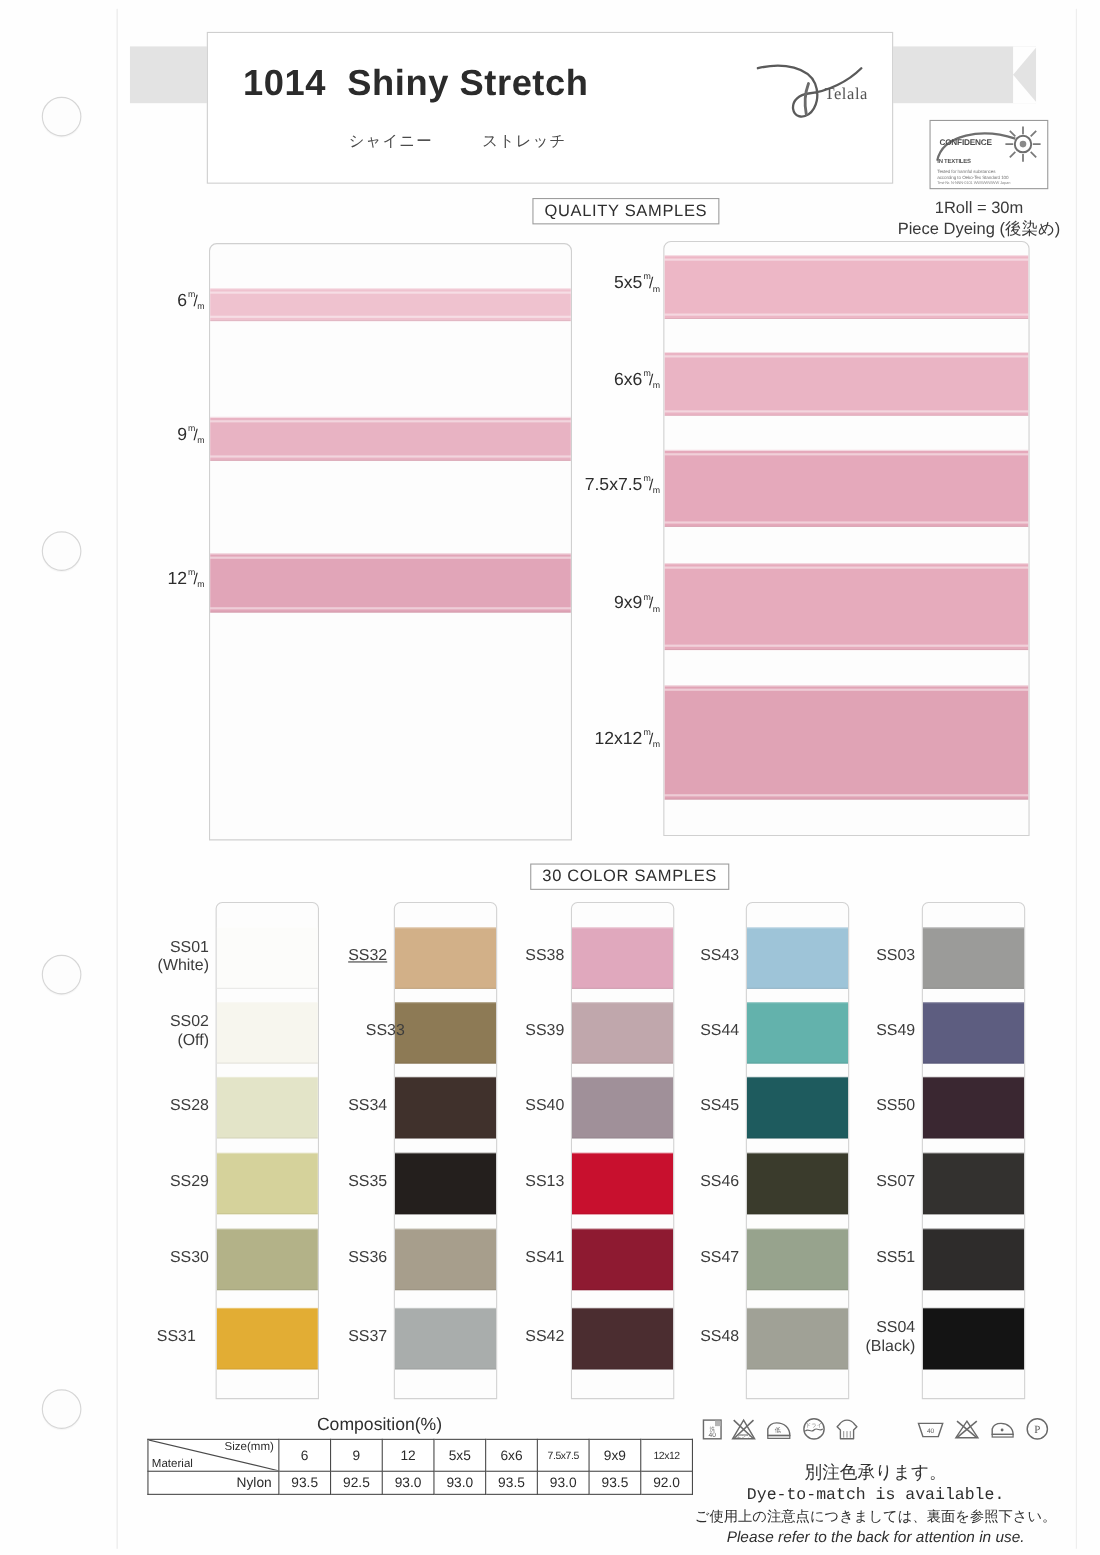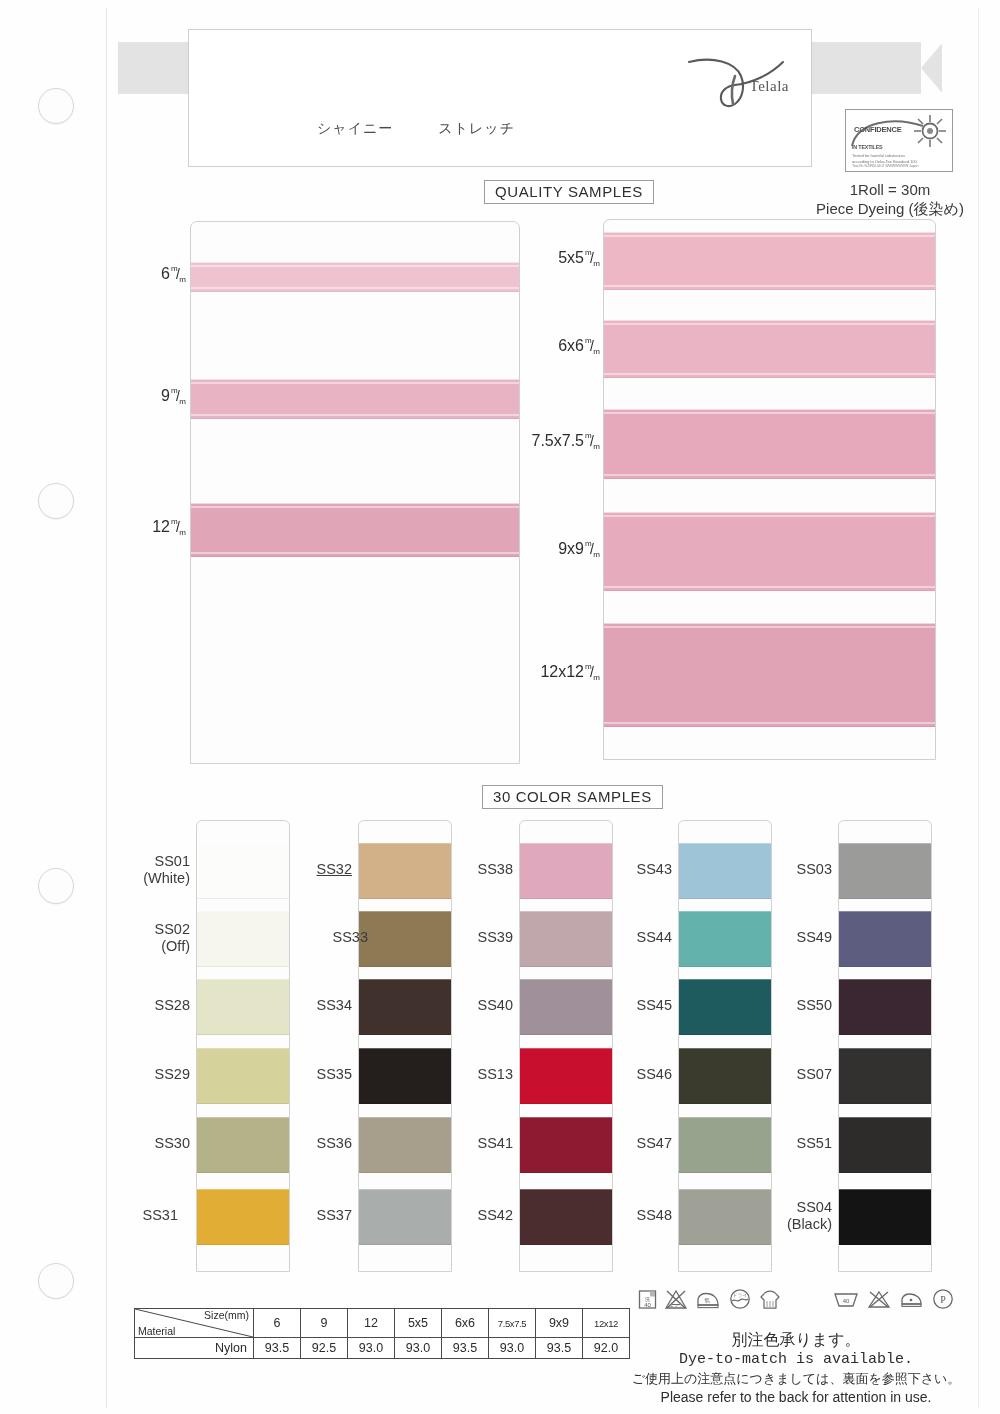--- a/index.html
+++ b/index.html
@@ -305,39 +305,40 @@
   .note-block {
     position: absolute;
     left: 600px; top: 1330px;
     width: 392px;
     text-align: center;
     color: #2e2e2e;
   }
   .note-jp1 { font-size: 16px; line-height: 20px; }
   .note-en1 { font-size: 15px; line-height: 19px; font-family: Liberation Mono, monospace; }
   .note-jp2 { font-size: 13px; line-height: 18px; margin-top: 1px; }
-  .note-en2 { font-size: 14px; line-height: 18px; }
+  .note-en2 { font-size: 14px; line-height: 18px; font-style: italic; }
 </style>
 </head>
 <body>
 
 <div id="page">
 
   <div class="page-border-left"></div>
   <div class="page-border-right"></div>
   <div id="punch-holes">
       <div class="punch-hole" style="top: 88px;"></div>
       <div class="punch-hole" style="top: 483px;"></div>
       <div class="punch-hole" style="top: 868px;"></div>
       <div class="punch-hole" style="top: 1263px;"></div>
     </div>
 
   <div class="header-ribbon"></div>
 
   <div class="title-card">
+    <div class="title-main"><span>1014</span>  <span>Shiny Stretch</span></div>
     <div class="title-kana">シャイニー　　　ストレッチ</div>
 
     <svg class="brand-mark" viewBox="0 0 110 62">
       <path d="M6 10 C 30 4, 52 10, 58 24 C 62 34, 60 46, 52 52 C 46 56, 39 54, 38 47 C 37 39, 44 34, 52 33 C 70 31, 88 22, 100 10" fill="none" stroke="#5a5a5a" stroke-width="2.1" stroke-linecap="round"></path>
       <path d="M52 24 C 49 32, 48 42, 50 52" fill="none" stroke="#6b6b6b" stroke-width="2.6" stroke-linecap="round"></path>
     </svg>
     <div class="brand-name">Telala</div>
   </div>
 
   <div class="oeko-box">
@@ -531,20 +532,21 @@
       </div>
       <div class="clabel" style="left: 754px; width: 78px; top: 1135px;">
         <div>SS51</div>
       </div>
       <div class="clabel" style="left: 754px; width: 78px; top: 1199px;">
         <div>SS04</div>
         <div>(Black)</div>
       </div>
     </div>
 
+  <div class="comp-title">Composition(%)</div>
   <table class="comp">
     <tbody id="comp-body">
         <tr>
           <td class="head-diag">
             <svg class="diag-line" viewBox="0 0 96 28" preserveAspectRatio="none">
               <line x1="0" y1="0" x2="96" y2="28" stroke="#4a4a4a" stroke-width="1"></line>
             </svg>
             <span class="diag-size">Size(mm)</span>
             <span class="diag-mat">Material</span>
           </td>

